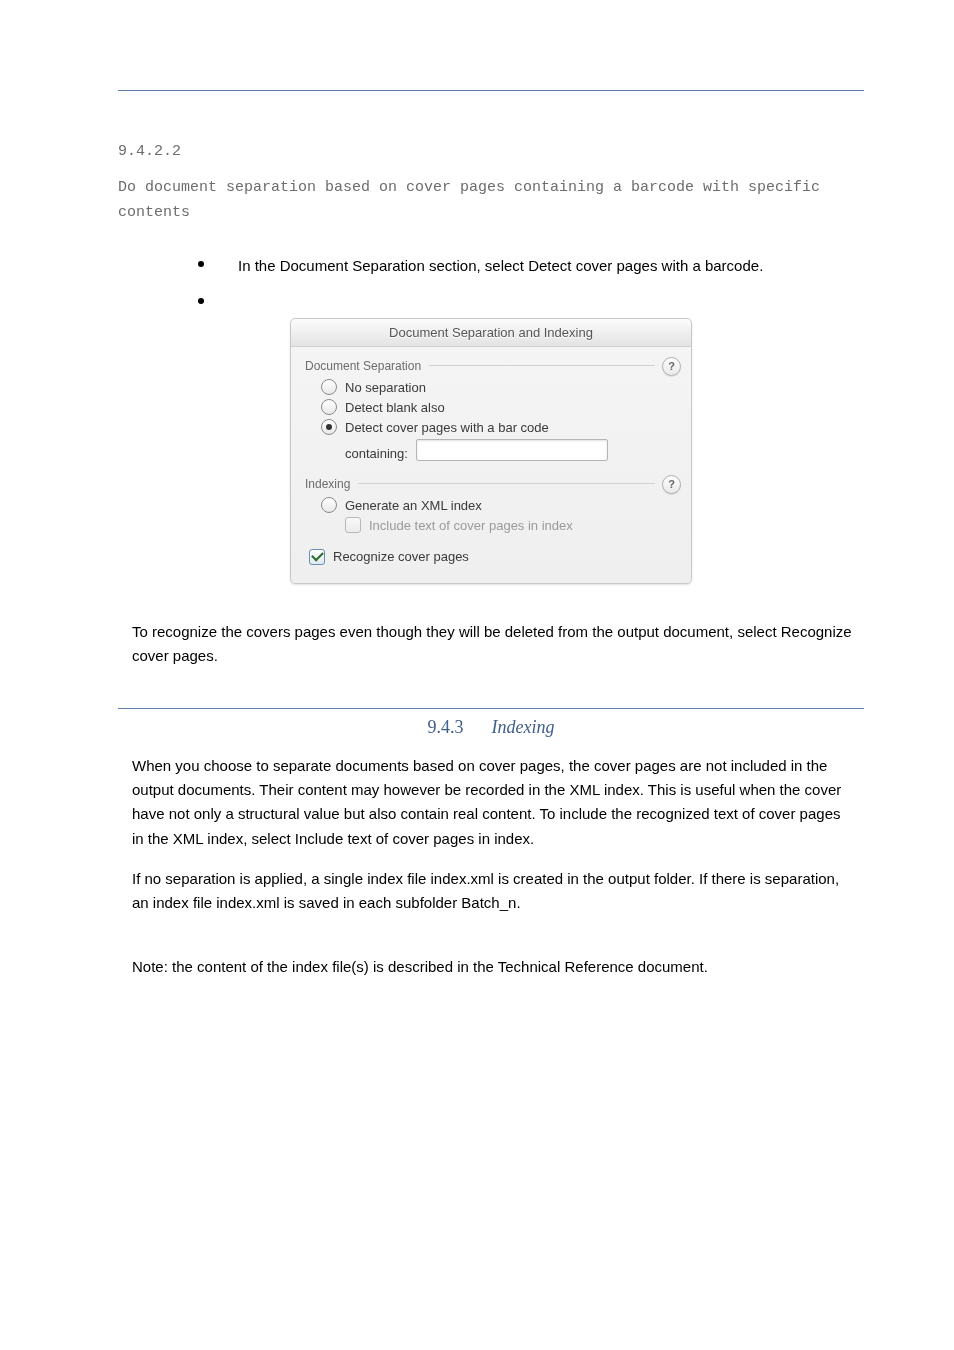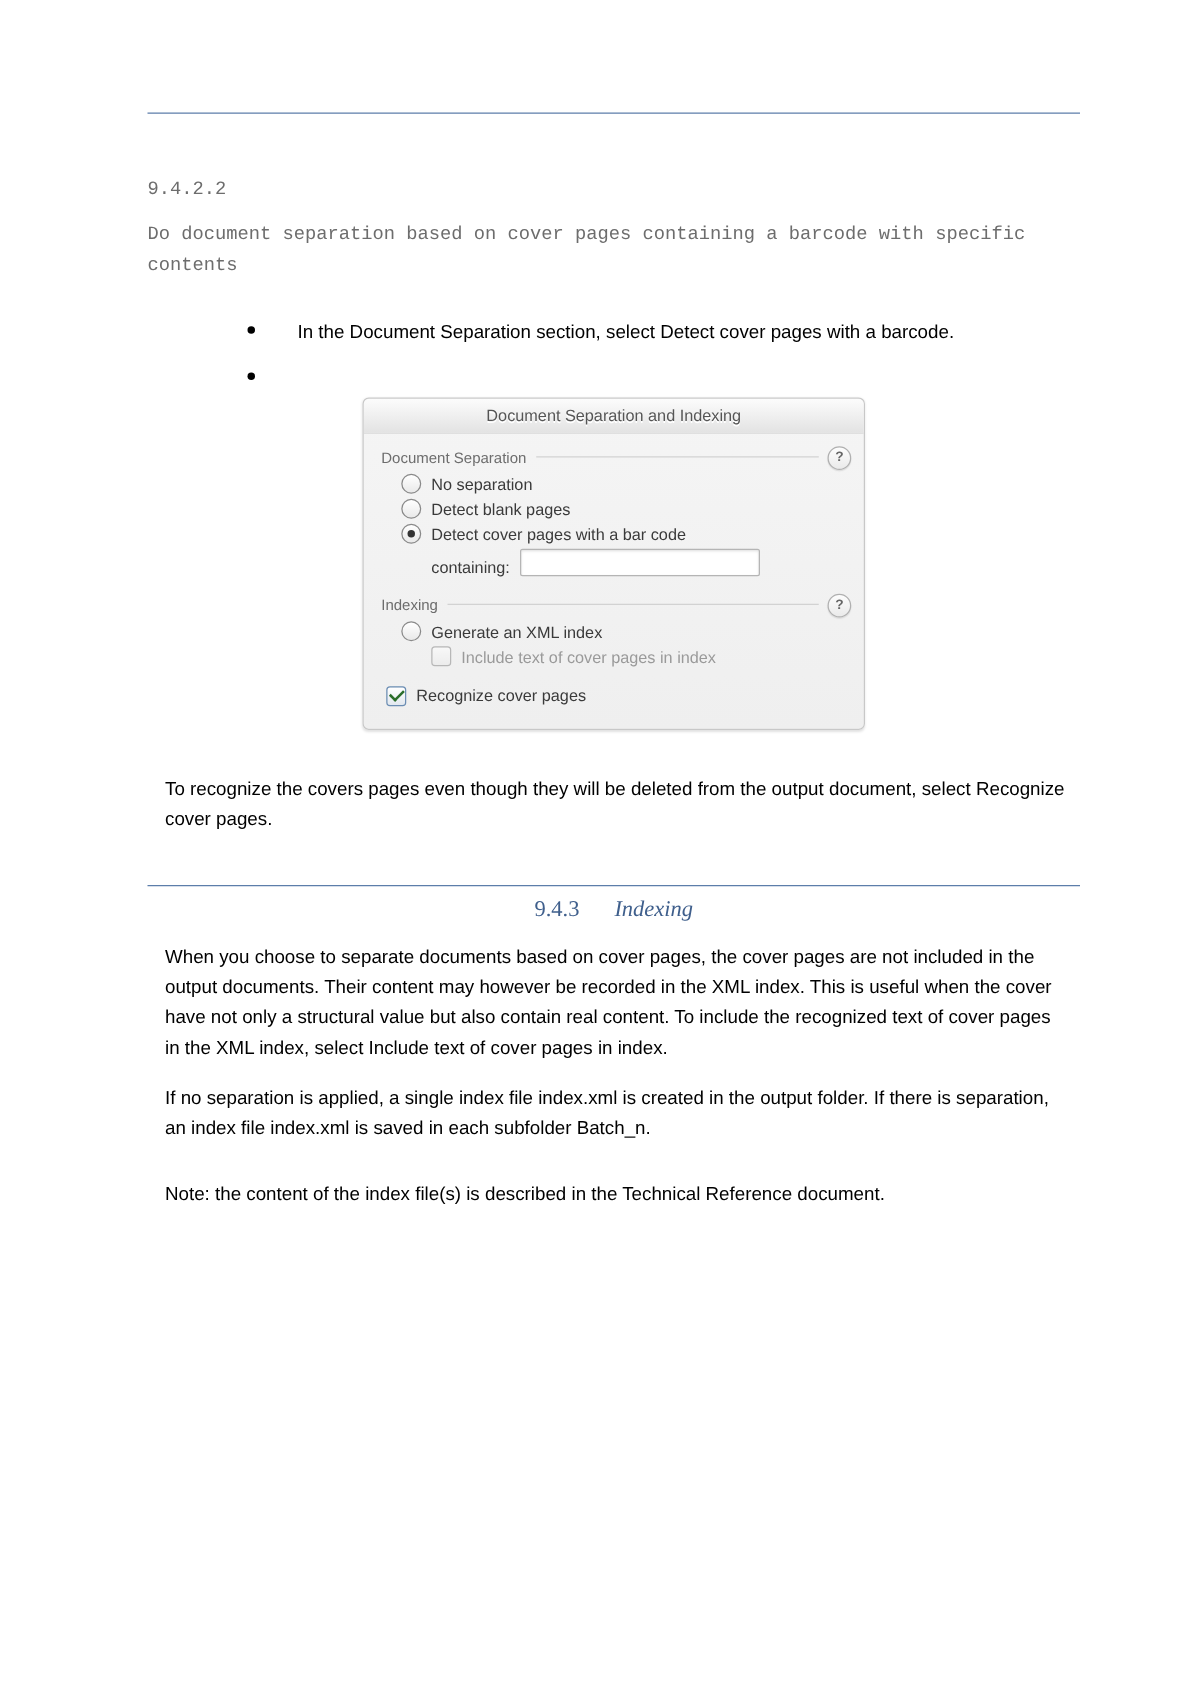--- a/index.html
+++ b/index.html
@@ -156,21 +156,21 @@
     margin-bottom: 16px;
     justify-content: center;
   }
   .sec-num { font-style: normal; }
 
   .para {
     margin: 0 8px 16px 14px;
     line-height: 1.62;
   }
   .para .bold { font-weight: bold; }
-  .mt-extra { margin-top: 28px; }
+  .mt-extra { margin-top: 39px; }
 </style>
 </head>
 <body>
 
 <div class="page">
   <hr class="top-hr">
 
   <div class="heading-block">
     <div class="heading-num">9.4.2.2</div>
     <div class="heading-txt">
@@ -200,21 +200,21 @@
             <span class="line"></span>
           </div>
           <div class="help-badge">?</div>
 
           <div class="opt-row">
             <span class="radio"></span>
             <span class="opt-text">No separation</span>
           </div>
           <div class="opt-row">
             <span class="radio"></span>
-            <span class="opt-text">Detect blank pages</span>
+            <span class="opt-text">Detect blank also</span>
           </div>
           <div class="opt-row">
             <span class="radio selected"></span>
             <span class="opt-text">Detect cover pages with a bar code</span>
           </div>
           <div class="opt-row indent2">
             <span class="opt-text">containing:</span>
             <span class="inline-input"></span>
           </div>
         </div>

